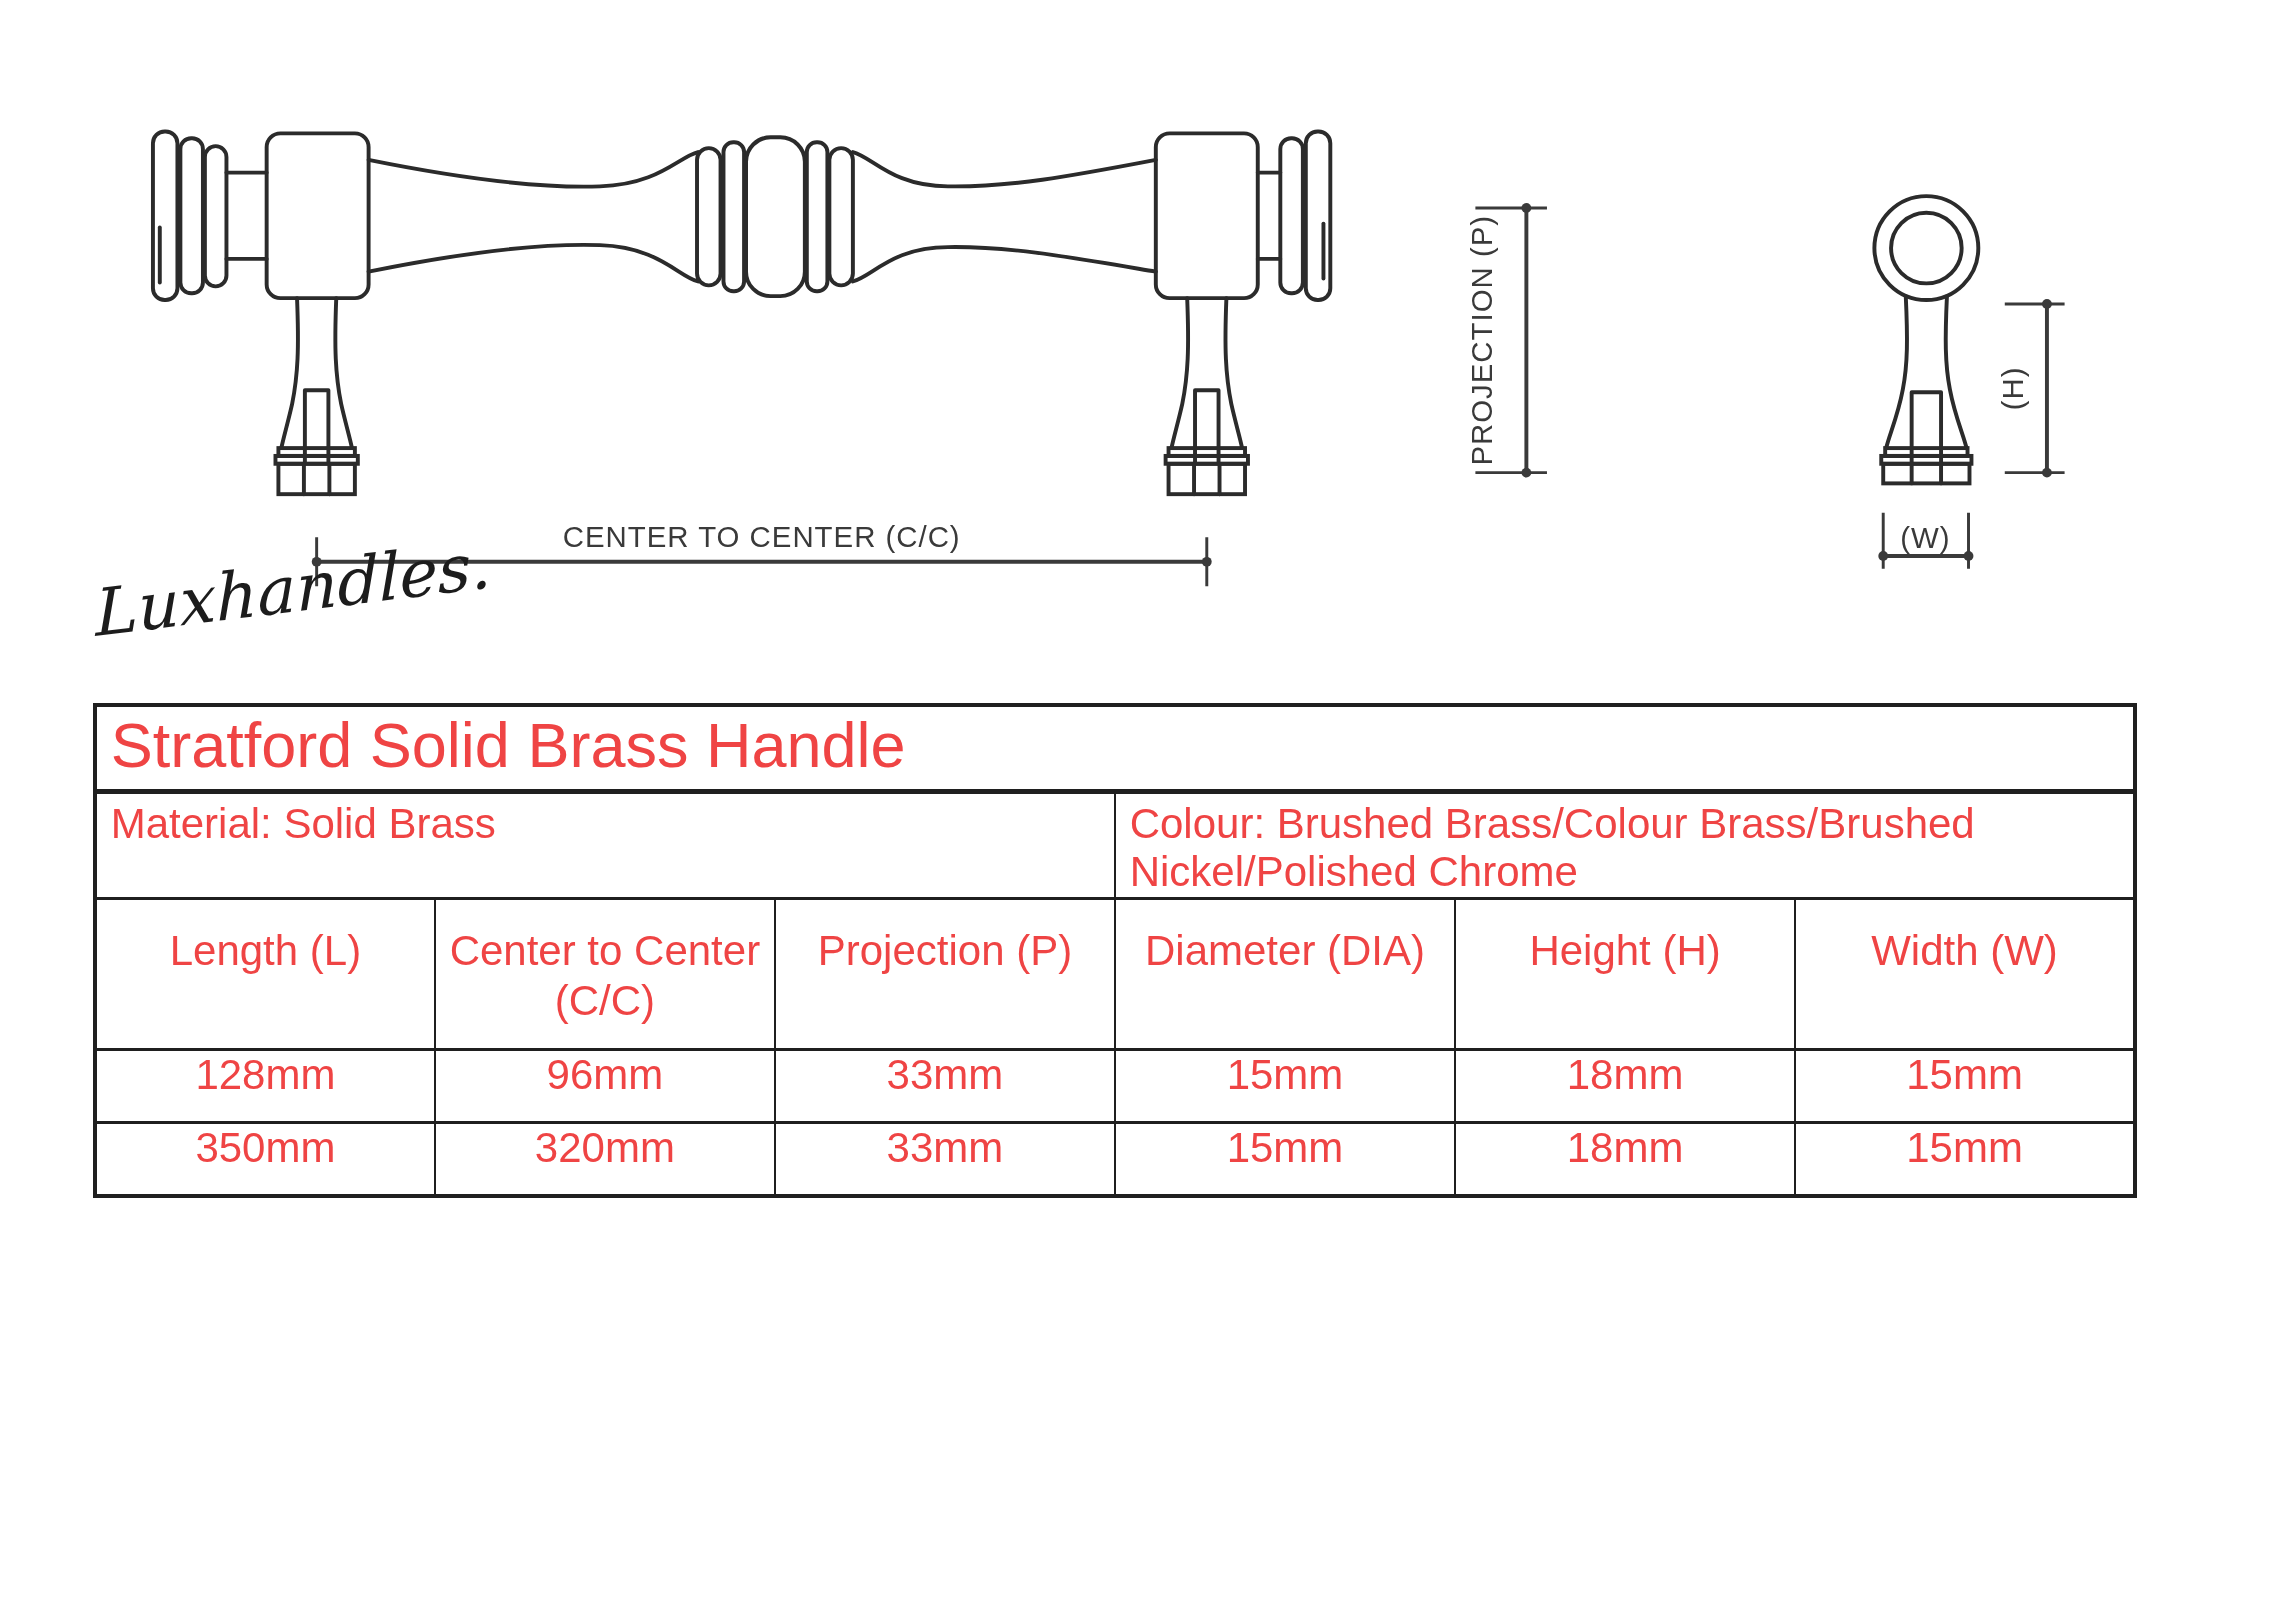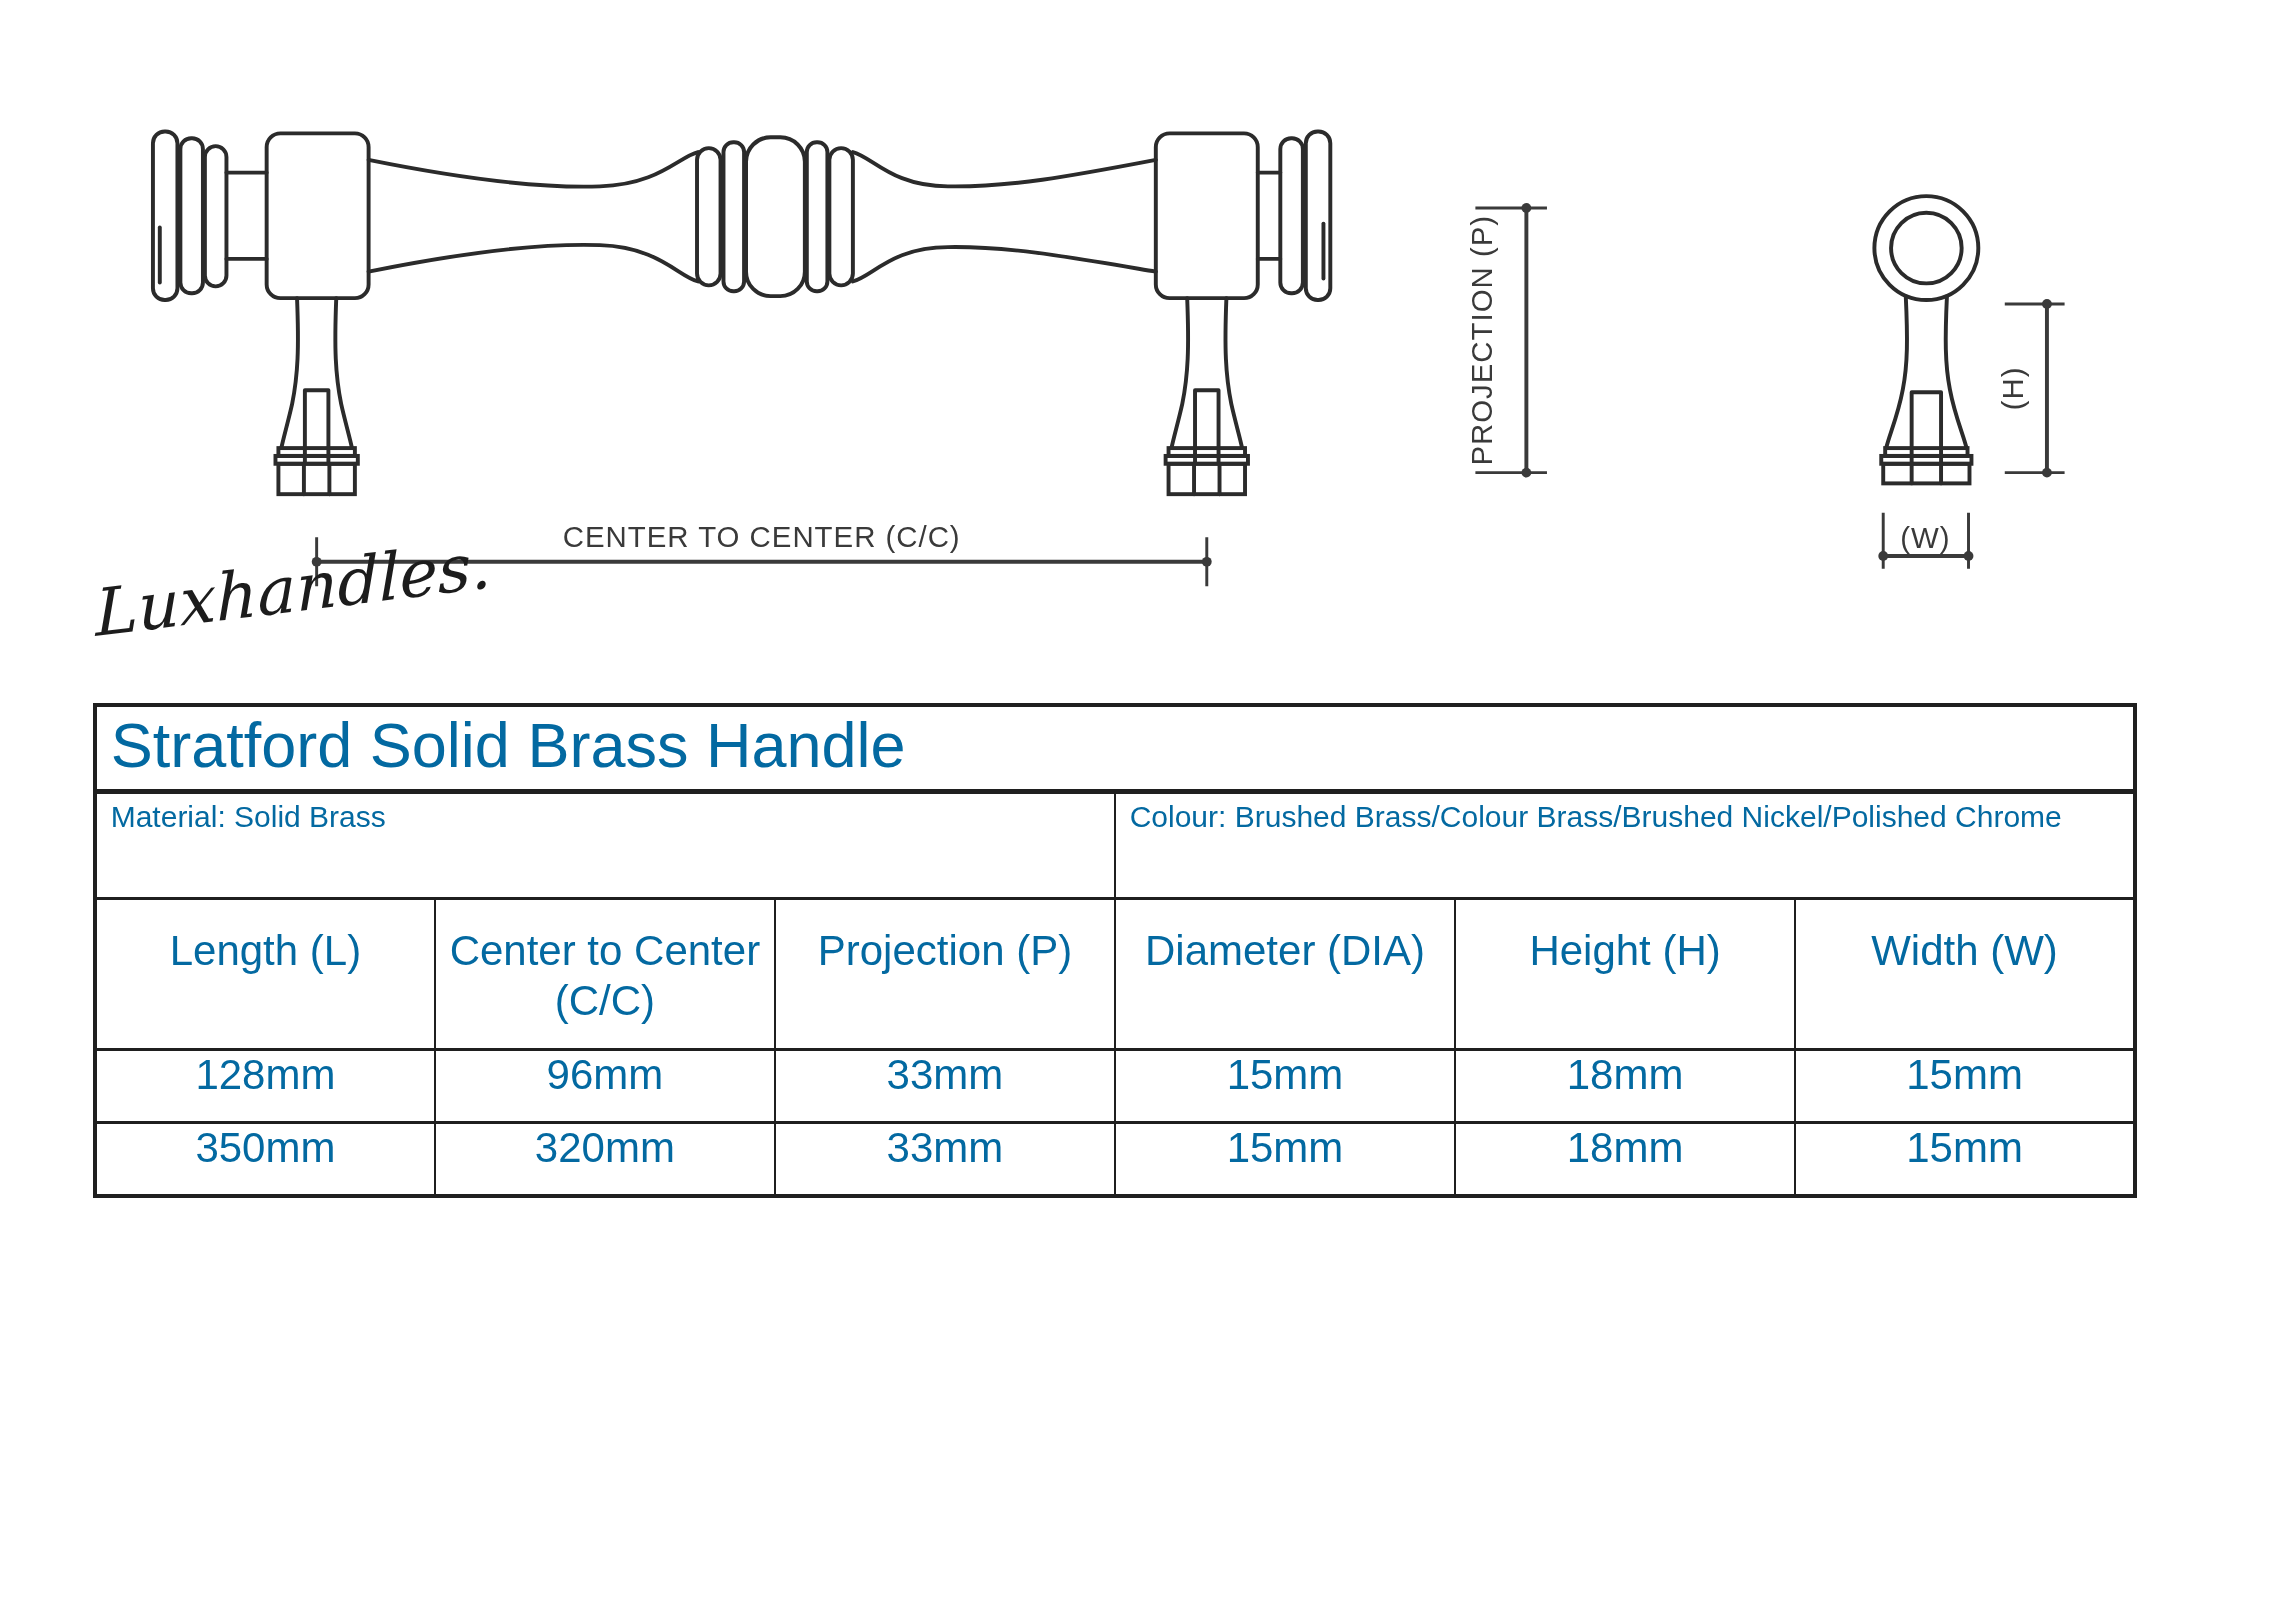--- a/index.html
+++ b/index.html
@@ -38,36 +38,36 @@
     width:2044px;
     border-collapse:collapse;
     table-layout:fixed;
     background:#ffffff;
   }
   table.spec td, table.spec th{
     border:2.9px solid #1f1f1f;
     border-top-width:3.9px;
     border-bottom-width:3.9px;
     font-weight:normal;
-    color:#0369a1;
+    color:#ef4444;
     vertical-align:top;
     overflow:hidden;
   }
   table.spec{border:4.9px solid #1f1f1f;}
   .title-cell{
     height:80px;
     font-size:63px;
     padding:2px 0 0 13.7px;
     text-align:left;
     border-bottom-width:5.9px !important;
     white-space:nowrap;
   }
   .meta-cell{
     height:97px;
-    font-size:30px;
+    font-size:42px;
     padding:5.9px 9.8px 0 13.7px;
     line-height:1.15;
     text-align:left;
   }
   .head-cell{
     height:121px;
     font-size:42px;
     padding-top:26px;
     text-align:center;
     line-height:1.2;

